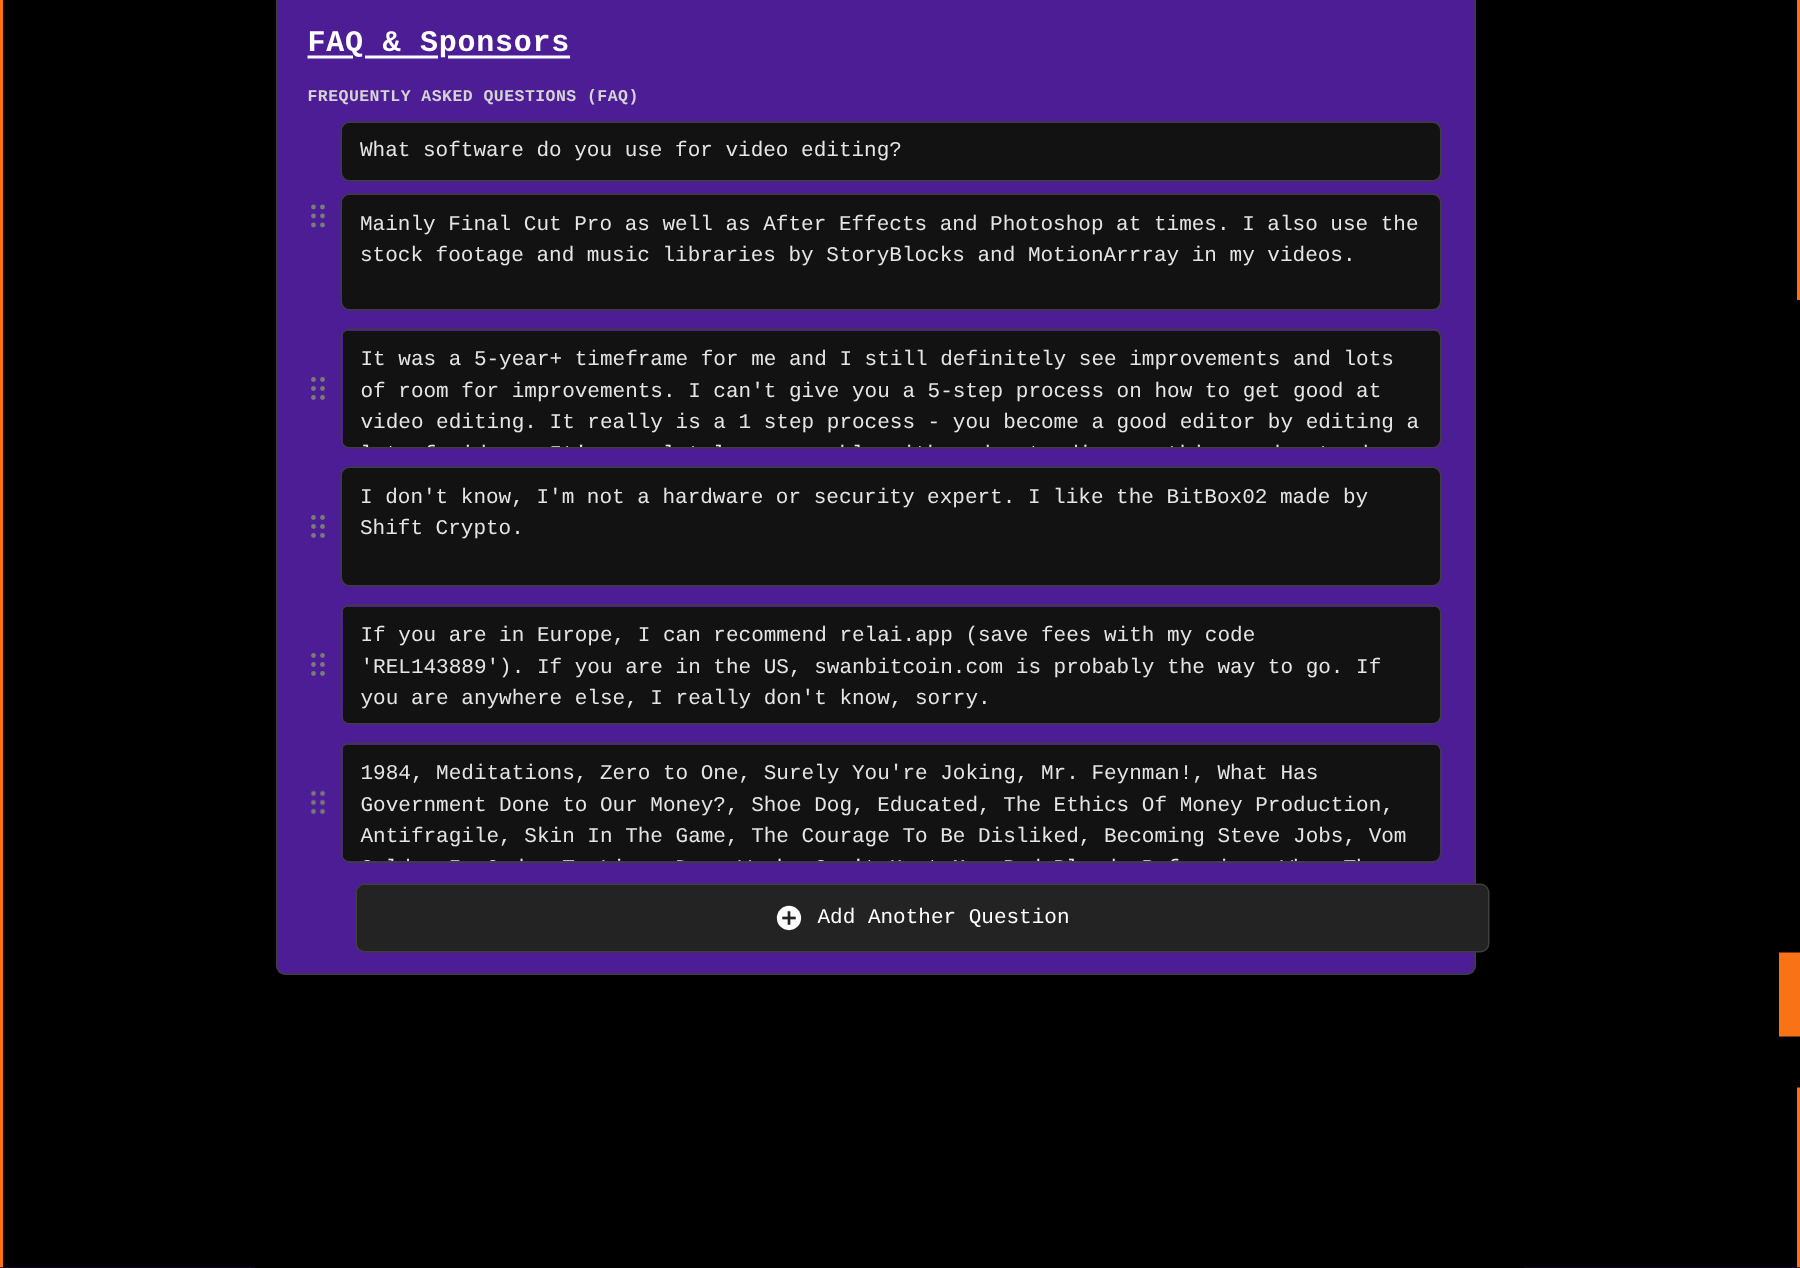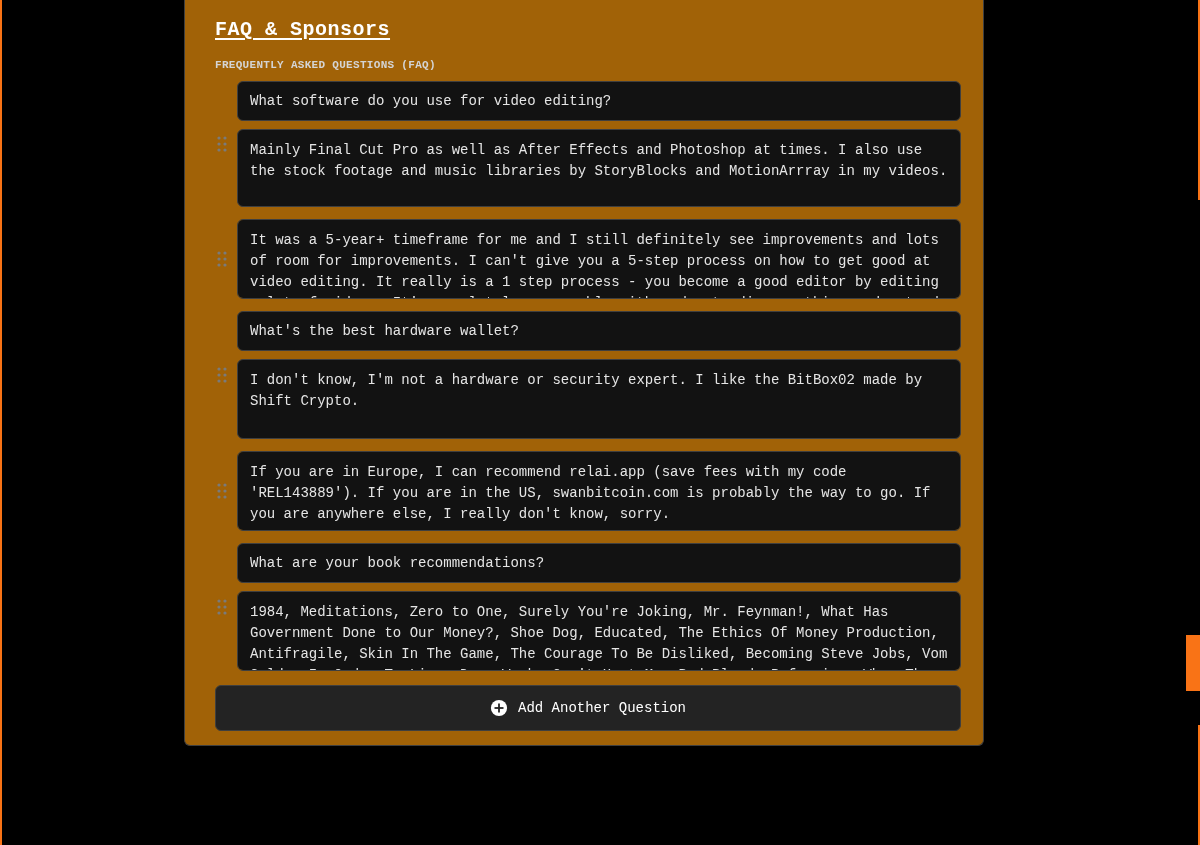--- a/index.html
+++ b/index.html
@@ -40,22 +40,22 @@
   .panel {
     position: absolute;
     left: 184px;
     top: 0;
     width: 800px;
     border-left: 1px solid #3f3f3f;
     border-right: 1px solid #3f3f3f;
     border-bottom: 1px solid #3f3f3f;
     border-top: none;
     border-radius: 0 0 6px 6px;
-    padding: 18px 22px 14px 30px;
-    background: #a16207;
+    padding: 18px 22px 14px 20px;
+    background: #4c1d95;
   }
   .section-title {
     font-size: 20px;
     font-weight: 700;
     text-decoration: underline;
     text-underline-offset: 3px;
     letter-spacing: 0.5px;
     margin-bottom: 18px;
     color: #fff;
   }
@@ -119,20 +119,21 @@
     gap: 10px;
     width: 100%;
     height: 46px;
     background: #232323;
     border: 1px solid #3f3f3f;
     border-radius: 6px;
     color: #fff;
     font-family: inherit;
     font-size: 14px;
     cursor: pointer;
+    margin-left: 32px;
   }
   .plus-icon {
     width: 18px; height: 18px;
     display: inline-flex;
   }
 </style>
 </head>
 <body>
 
 <div class="stage">
@@ -183,21 +184,20 @@
             <svg width="12" height="18" viewBox="0 0 12 18">
               <circle cx="3" cy="3" r="1.6" fill="currentColor"></circle>
               <circle cx="9" cy="3" r="1.6" fill="currentColor"></circle>
               <circle cx="3" cy="9" r="1.6" fill="currentColor"></circle>
               <circle cx="9" cy="9" r="1.6" fill="currentColor"></circle>
               <circle cx="3" cy="15" r="1.6" fill="currentColor"></circle>
               <circle cx="9" cy="15" r="1.6" fill="currentColor"></circle>
             </svg>
           </div>
           <div class="faq-fields">
-            <input class="q-input" type="text" value="What's the best hardware wallet?" style="">
             <textarea class="a-textarea" style="height: 80px;">I don't know, I'm not a hardware or security expert. I like the BitBox02 made by Shift Crypto.</textarea>
           </div>
         </div>
         <div class="faq-row">
           <div class="drag-handle">
             <svg width="12" height="18" viewBox="0 0 12 18">
               <circle cx="3" cy="3" r="1.6" fill="currentColor"></circle>
               <circle cx="9" cy="3" r="1.6" fill="currentColor"></circle>
               <circle cx="3" cy="9" r="1.6" fill="currentColor"></circle>
               <circle cx="9" cy="9" r="1.6" fill="currentColor"></circle>
@@ -214,21 +214,20 @@
             <svg width="12" height="18" viewBox="0 0 12 18">
               <circle cx="3" cy="3" r="1.6" fill="currentColor"></circle>
               <circle cx="9" cy="3" r="1.6" fill="currentColor"></circle>
               <circle cx="3" cy="9" r="1.6" fill="currentColor"></circle>
               <circle cx="9" cy="9" r="1.6" fill="currentColor"></circle>
               <circle cx="3" cy="15" r="1.6" fill="currentColor"></circle>
               <circle cx="9" cy="15" r="1.6" fill="currentColor"></circle>
             </svg>
           </div>
           <div class="faq-fields">
-            <input class="q-input" type="text" value="What are your book recommendations?" style="">
             <textarea class="a-textarea" style="height: 80px;">1984, Meditations, Zero to One, Surely You're Joking, Mr. Feynman!, What Has Government Done to Our Money?, Shoe Dog, Educated, The Ethics Of Money Production, Antifragile, Skin In The Game, The Courage To Be Disliked, Becoming Steve Jobs, Vom Gelde, In Order To Live, Deep Work, Can't Hurt Me, Bad Blood, Reframing, When The Money Dies, The Minimalist Entrepreneur</textarea>
           </div>
         </div>
       </div>
 
     <button class="add-btn">
       <span class="plus-icon">
         <svg viewBox="0 0 20 20" width="18" height="18" fill="#fff">
             <circle cx="10" cy="10" r="9"></circle>
             <rect x="9" y="5" width="2" height="10" fill="#232323"></rect>

